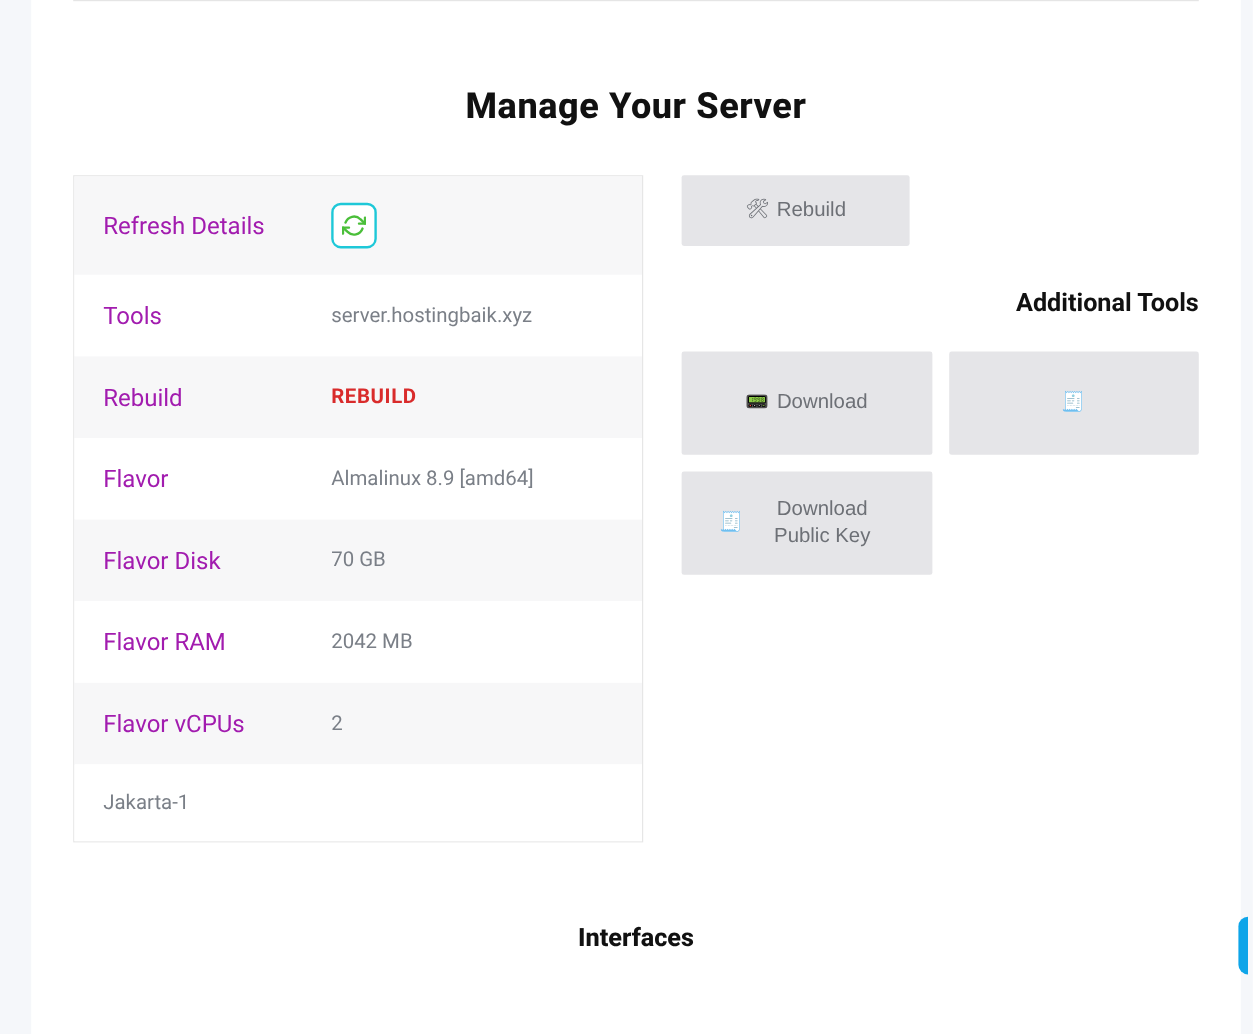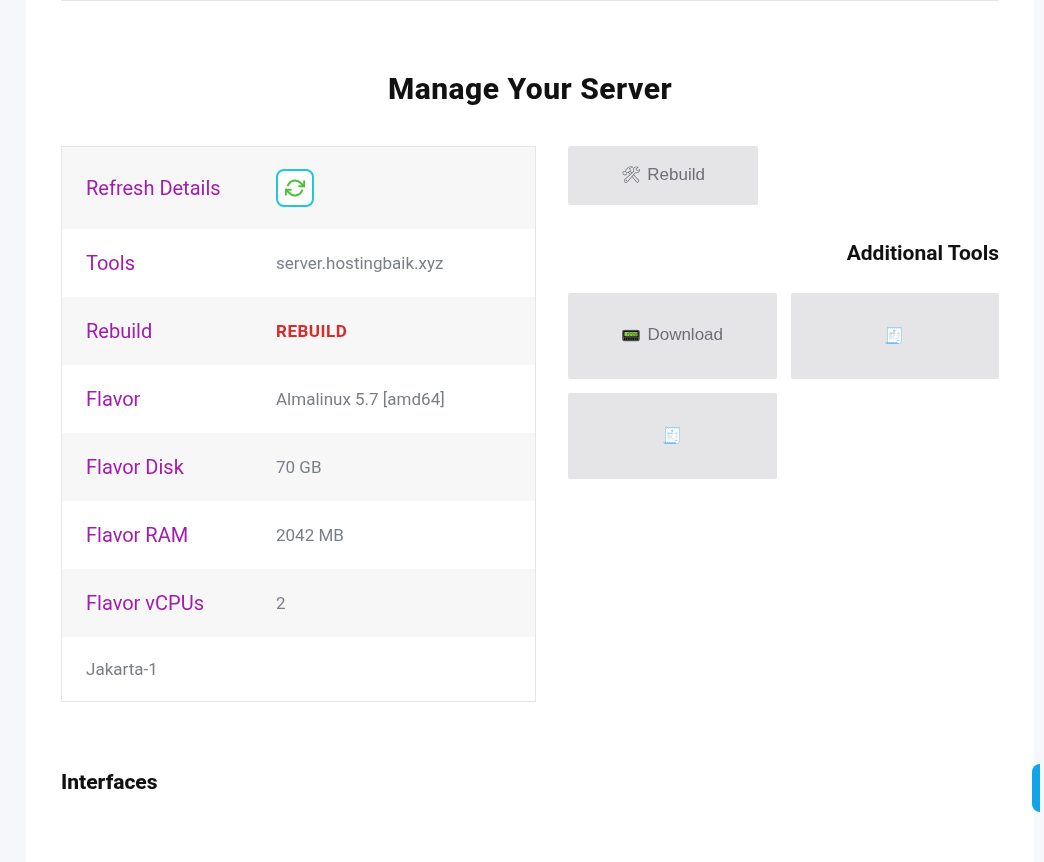--- a/index.html
+++ b/index.html
@@ -122,20 +122,21 @@
       flex: 0 0 calc(50% - 7px);
       min-height: 86px;
       flex-direction: row;
     }
     .btn .btn-text { max-width: 120px; }
     .icon-emoji {
       font-size: 16px;
       line-height: 1;
     }
     h2.interfaces-heading {
+      text-align: center;
       font-size: 21px;
       font-weight: 800;
       color: #111;
       margin-top: 68px;
     }
     .chat-bubble {
       position: absolute;
       right: -6px;
       bottom: 50px;
       width: 8px;
@@ -174,21 +175,21 @@
         <div class="detail-value">server.hostingbaik.xyz</div>
       </div>
 
       <div class="detail-row">
         <div class="detail-label">Rebuild</div>
         <div class="detail-value status-rebuild">REBUILD</div>
       </div>
 
       <div class="detail-row">
         <div class="detail-label">Flavor</div>
-        <div class="detail-value">Almalinux 5.7 [amd64]</div>
+        <div class="detail-value">Almalinux 8.9 [amd64]</div>
       </div>
 
 
       <div class="detail-row">
         <div class="detail-label">Flavor Disk</div>
         <div class="detail-value">70 GB</div>
       </div>
 
       <div class="detail-row">
         <div class="detail-label">Flavor RAM</div>
@@ -219,20 +220,21 @@
       <div class="tools-grid">
         <button class="btn">
           <span class="icon-emoji">📟</span>
           <span class="btn-text">Download</span>
         </button>
         <button class="btn">
           <span class="icon-emoji">🧾</span>
         </button>
         <button class="btn">
           <span class="icon-emoji">🧾</span>
+          <span class="btn-text">Download Public Key</span>
         </button>
       </div>
     </div>
   </div>
 
   <h2 class="interfaces-heading">Interfaces</h2>
 
   <div class="chat-bubble"></div>
 </div>
 

